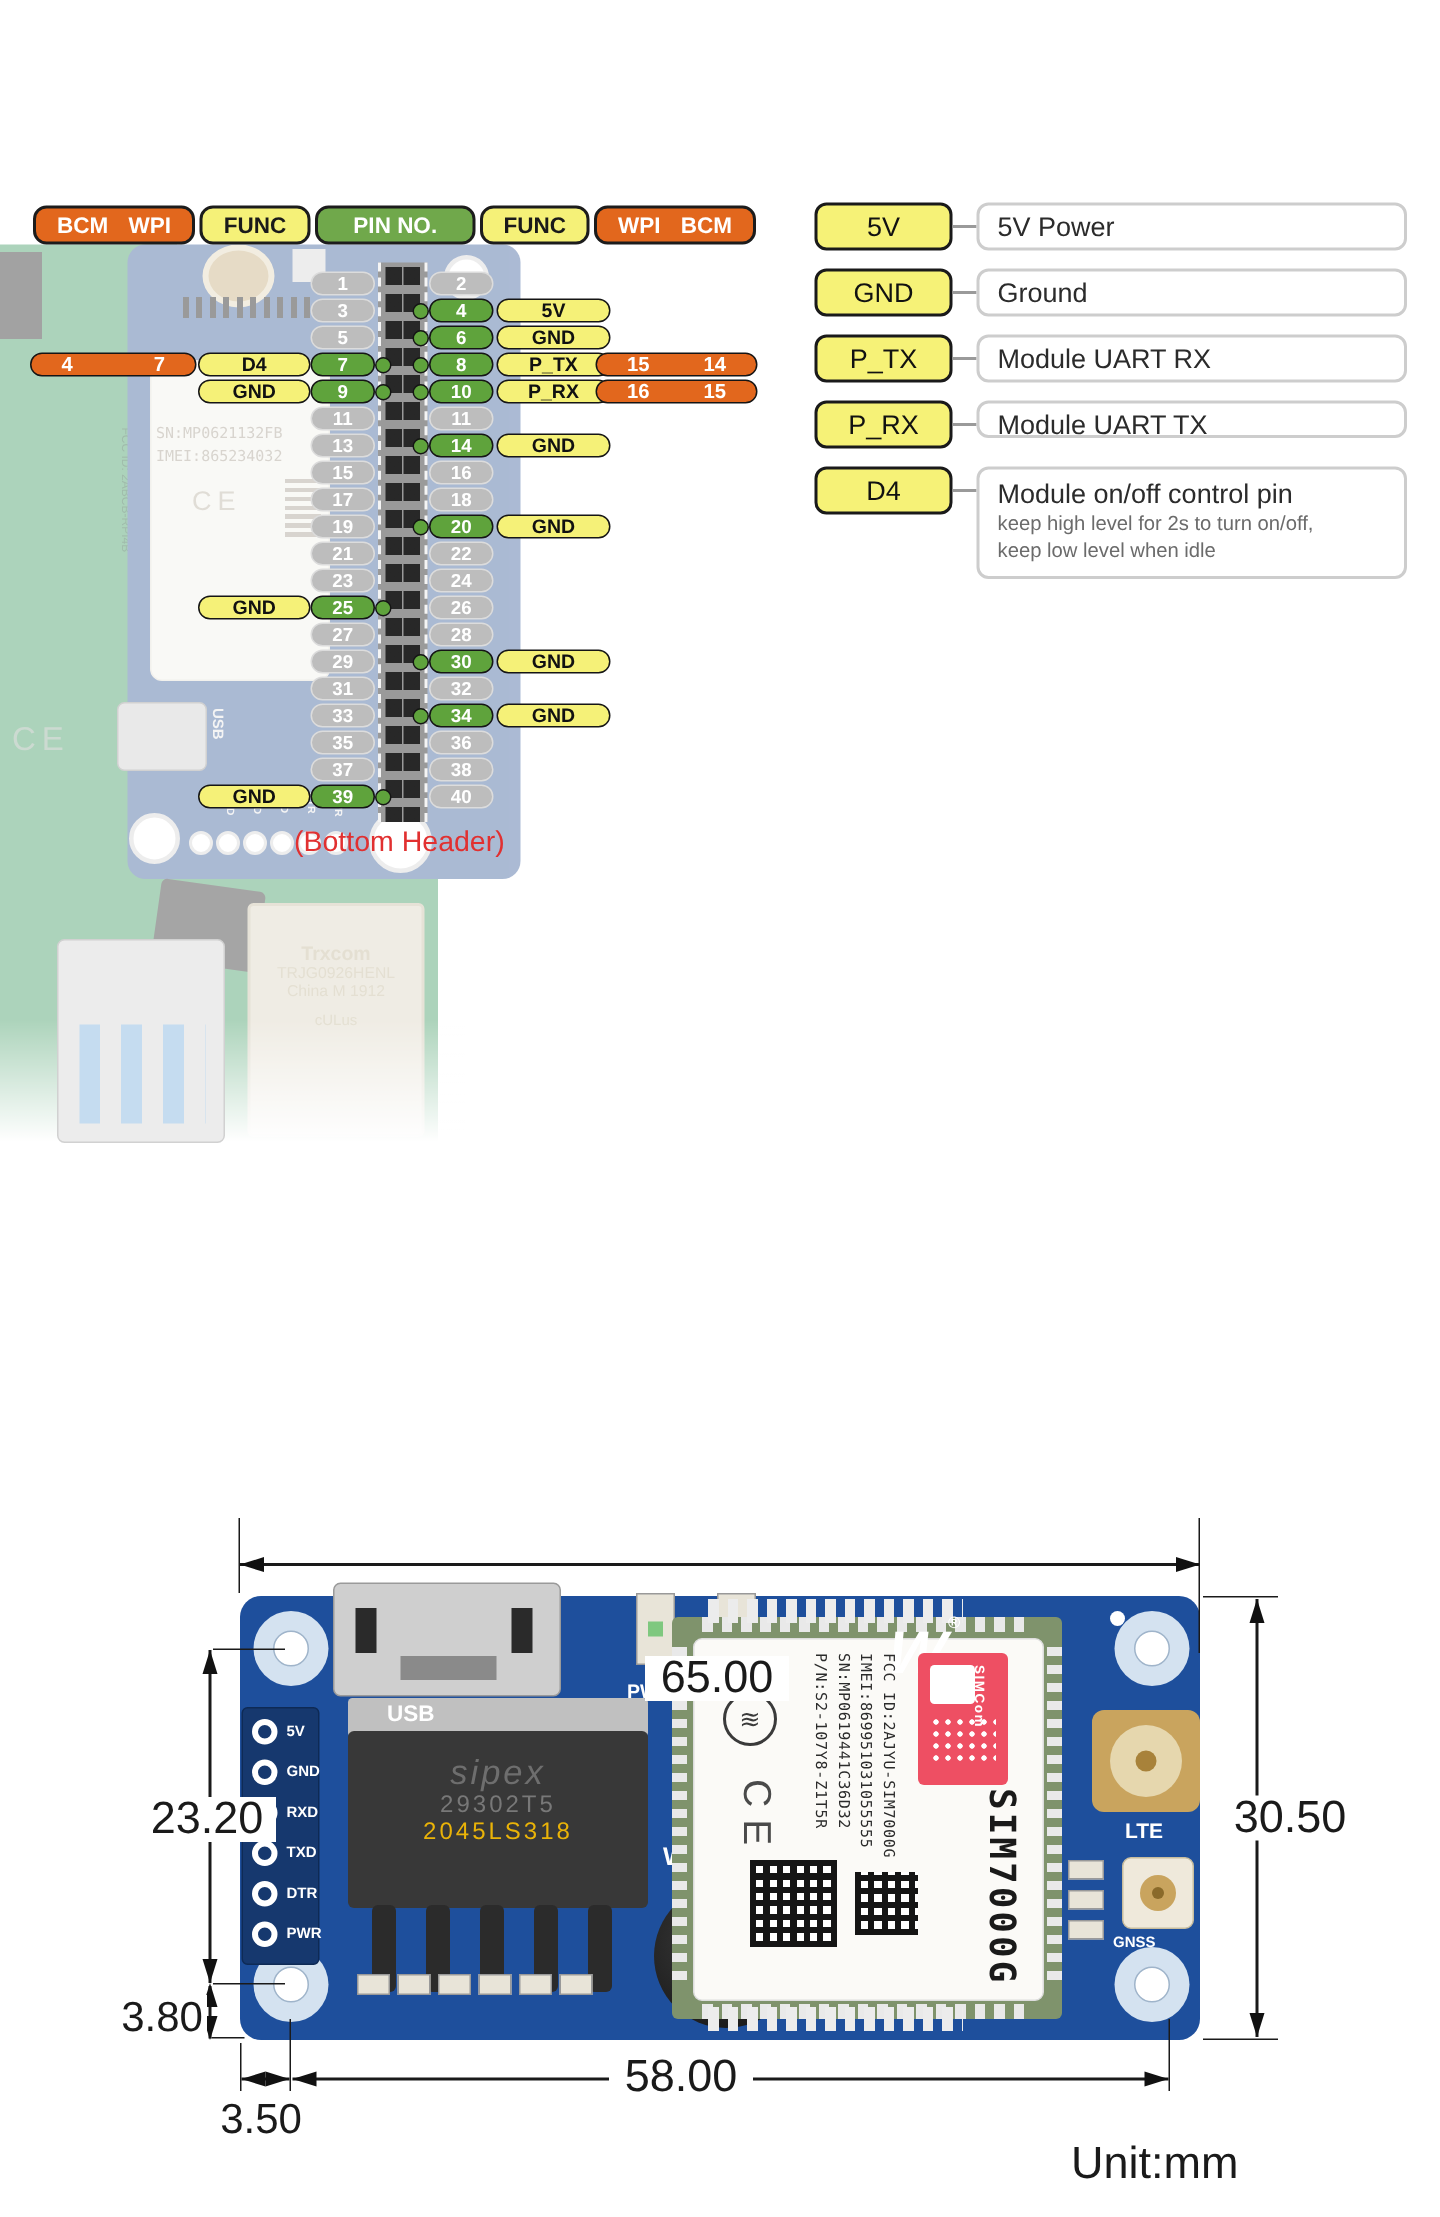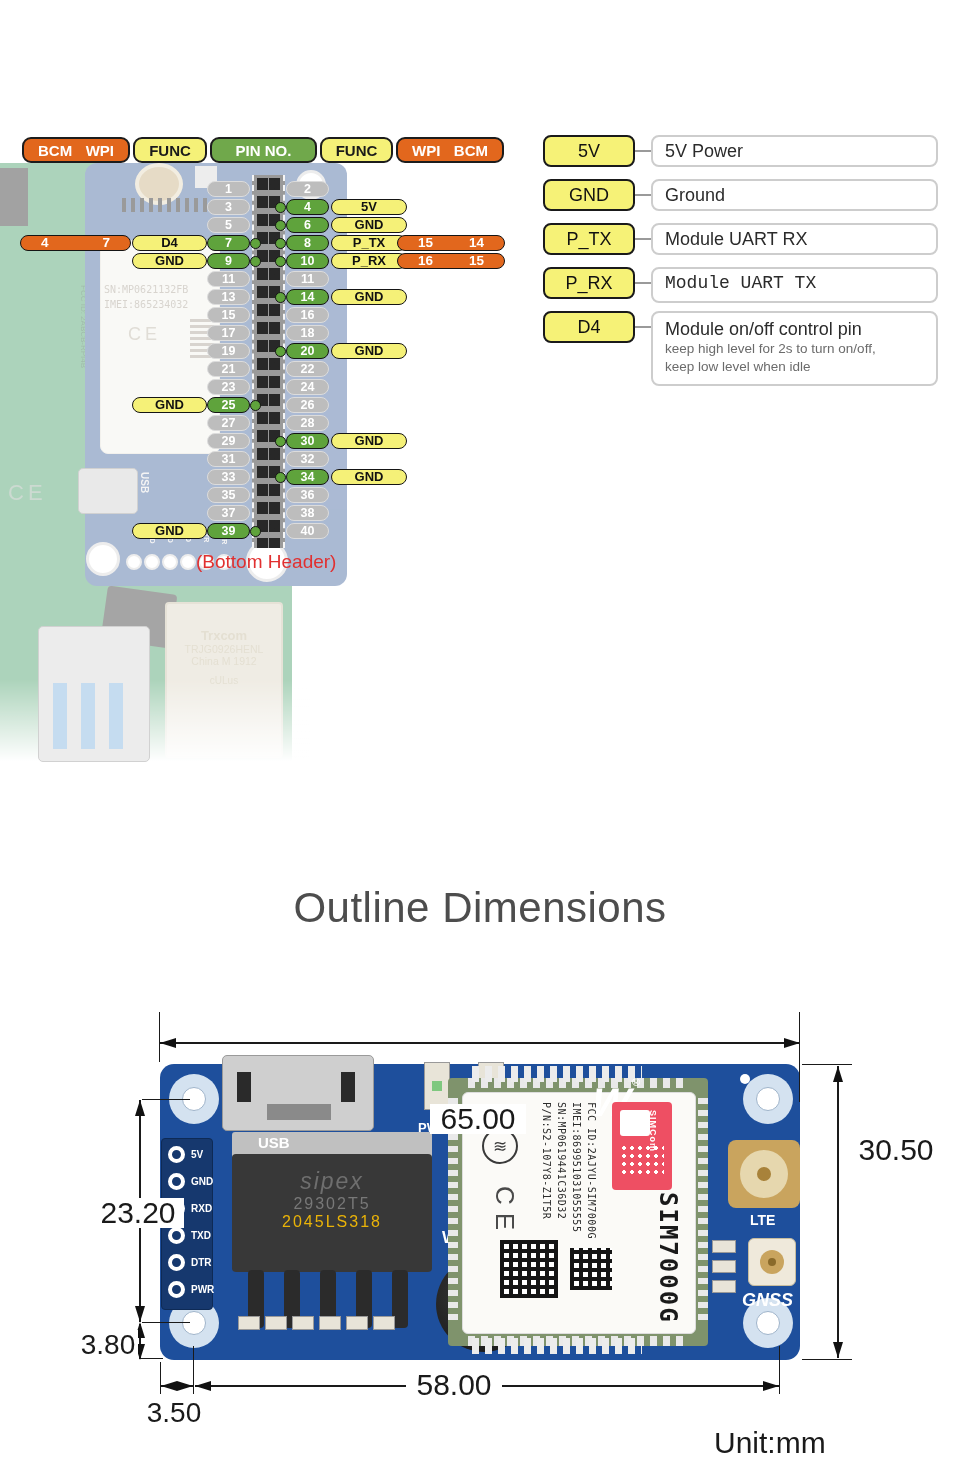--- a/index.html
+++ b/index.html
@@ -240,31 +240,30 @@
       <div class="lg-line" style="top: 150px;"></div>
       <div class="lg-box" style="top: 135px; height: 32px; line-height: 28px;">5V Power</div>
       <div class="lg-badge" style="top: 179px;">GND</div>
       <div class="lg-line" style="top: 194px;"></div>
       <div class="lg-box" style="top: 179px; height: 32px; line-height: 28px;">Ground</div>
       <div class="lg-badge" style="top: 223px;">P_TX</div>
       <div class="lg-line" style="top: 238px;"></div>
       <div class="lg-box" style="top: 223px; height: 32px; line-height: 28px;">Module UART RX</div>
       <div class="lg-badge" style="top: 267px;">P_RX</div>
       <div class="lg-line" style="top: 282px;"></div>
-      <div class="lg-box" style="top: 267px; height: 36px; line-height: 28px; font-family: Liberation Mono, monospace;">Module UART TX</div>
+      <div class="lg-box" style="top: 267px; height: 25px; line-height: 28px;">Module UART TX</div>
       <div class="lg-badge" style="top: 311px;">D4</div>
       <div class="lg-line" style="top: 326px;"></div>
       <div class="lg-box" style="top: 311px; padding: 6px 10px 8px 12px;">
         <div style="font-size: 18px;">Module on/off control pin</div>
         <div class="lg-sub">keep high level for 2s to turn on/off,</div>
         <div class="lg-sub">keep low level when idle</div>
       </div>
     </div>
 
-  <div class="title" style="top:884px;">Outline Dimensions</div>
 
   <div id="board"></div>
 
   <div class="bhole" style="left:169px;top:1074px;">
       <i></i>
     </div>
   <div class="bhole" style="left:743px;top:1074px;">
       <i></i>
     </div>
   <div class="bhole" style="left:169px;top:1298px;">
@@ -359,21 +358,21 @@
     <div class="abs" style="left:29px;top:27px;width:14px;height:14px;border-radius:50%;background:#a8823a;"></div>
   </div>
   <div class="wlabel" style="left:750px;top:1212px;font-size:14px;z-index:4;">LTE</div>
   <div class="passive" style="left:712px;top:1240px;width:24px;height:13px;"></div>
   <div class="passive" style="left:712px;top:1260px;width:24px;height:13px;"></div>
   <div class="passive" style="left:712px;top:1280px;width:24px;height:13px;"></div>
   <div class="abs" style="left:748px;top:1238px;width:46px;height:46px;background:#efe9db;border:1px solid #c8bd9e;border-radius:6px;z-index:3;">
     <div class="abs" style="left:11px;top:11px;width:24px;height:24px;border-radius:50%;background:#c9a45e;"></div>
     <div class="abs" style="left:19px;top:19px;width:8px;height:8px;border-radius:50%;background:#8a6a2a;"></div>
   </div>
-  <div class="wlabel" style="left:742px;top:1290px;font-size:18px;z-index:4;font-style:italic;">GNSS</div>
+  <div class="wlabel" style="left:742px;top:1290px;font-size:10px;z-index:4;">GNSS</div>
 
   <div class="abs" style="left:161px;top:1138px;width:50px;height:170px;background:#16386e;border:1px solid #0e2a55;border-radius:4px;z-index:3;"></div>
   <div id="board-hdr-pins">
       <div style="position: absolute; left: 168px; top: 1146px; width: 17px; height: 17px; border-radius: 50%; background: rgb(22, 56, 110); border: 4px solid rgb(255, 255, 255); box-sizing: border-box; z-index: 4;"></div>
       <div class="wlabel" style="left: 191px; top: 1149px; font-size: 10px;">5V</div>
       <div style="position: absolute; left: 168px; top: 1173px; width: 17px; height: 17px; border-radius: 50%; background: rgb(22, 56, 110); border: 4px solid rgb(255, 255, 255); box-sizing: border-box; z-index: 4;"></div>
       <div class="wlabel" style="left: 191px; top: 1176px; font-size: 10px;">GND</div>
       <div style="position: absolute; left: 168px; top: 1200px; width: 17px; height: 17px; border-radius: 50%; background: rgb(22, 56, 110); border: 4px solid rgb(255, 255, 255); box-sizing: border-box; z-index: 4;"></div>
       <div class="wlabel" style="left: 191px; top: 1203px; font-size: 10px;">RXD</div>
       <div style="position: absolute; left: 168px; top: 1227px; width: 17px; height: 17px; border-radius: 50%; background: rgb(22, 56, 110); border: 4px solid rgb(255, 255, 255); box-sizing: border-box; z-index: 4;"></div>
@@ -389,21 +388,21 @@
   <div class="dline" style="left:160px;top:1042px;width:640px;height:2px;"></div>
   <div class="ar l" style="left:160px;top:1038px;"></div>
   <div class="ar r" style="left:784px;top:1038px;"></div>
   <div class="dlabel" style="left:430px;top:1088px;width:96px;margin-top:16px;">65.00</div>
 
   <div class="dline" style="left:802px;top:1064px;width:50px;height:1px;"></div>
   <div class="dline" style="left:802px;top:1359px;width:50px;height:1px;"></div>
   <div class="dline" style="left:837px;top:1066px;width:2px;height:292px;"></div>
   <div class="ar u" style="left:833px;top:1066px;"></div>
   <div class="ar d" style="left:833px;top:1342px;"></div>
-  <div class="dlabel" style="left:815px;top:1135px;width:90px;margin-left:36px;">30.50</div>
+  <div class="dlabel" style="left:815px;top:1197px;width:90px;">30.50</div>
 
   <div class="dline" style="left:142px;top:1099px;width:48px;height:1px;"></div>
   <div class="dline" style="left:142px;top:1322px;width:48px;height:1px;"></div>
   <div class="dline" style="left:139px;top:1100px;width:2px;height:222px;"></div>
   <div class="ar u" style="left:135px;top:1100px;"></div>
   <div class="ar d" style="left:135px;top:1306px;"></div>
   <div class="dlabel" style="left:92px;top:1198px;width:92px;">23.20</div>
 
   <div class="dline" style="left:139px;top:1324px;width:2px;height:35px;"></div>
   <div class="ar u" style="left:135px;top:1322px;"></div>

